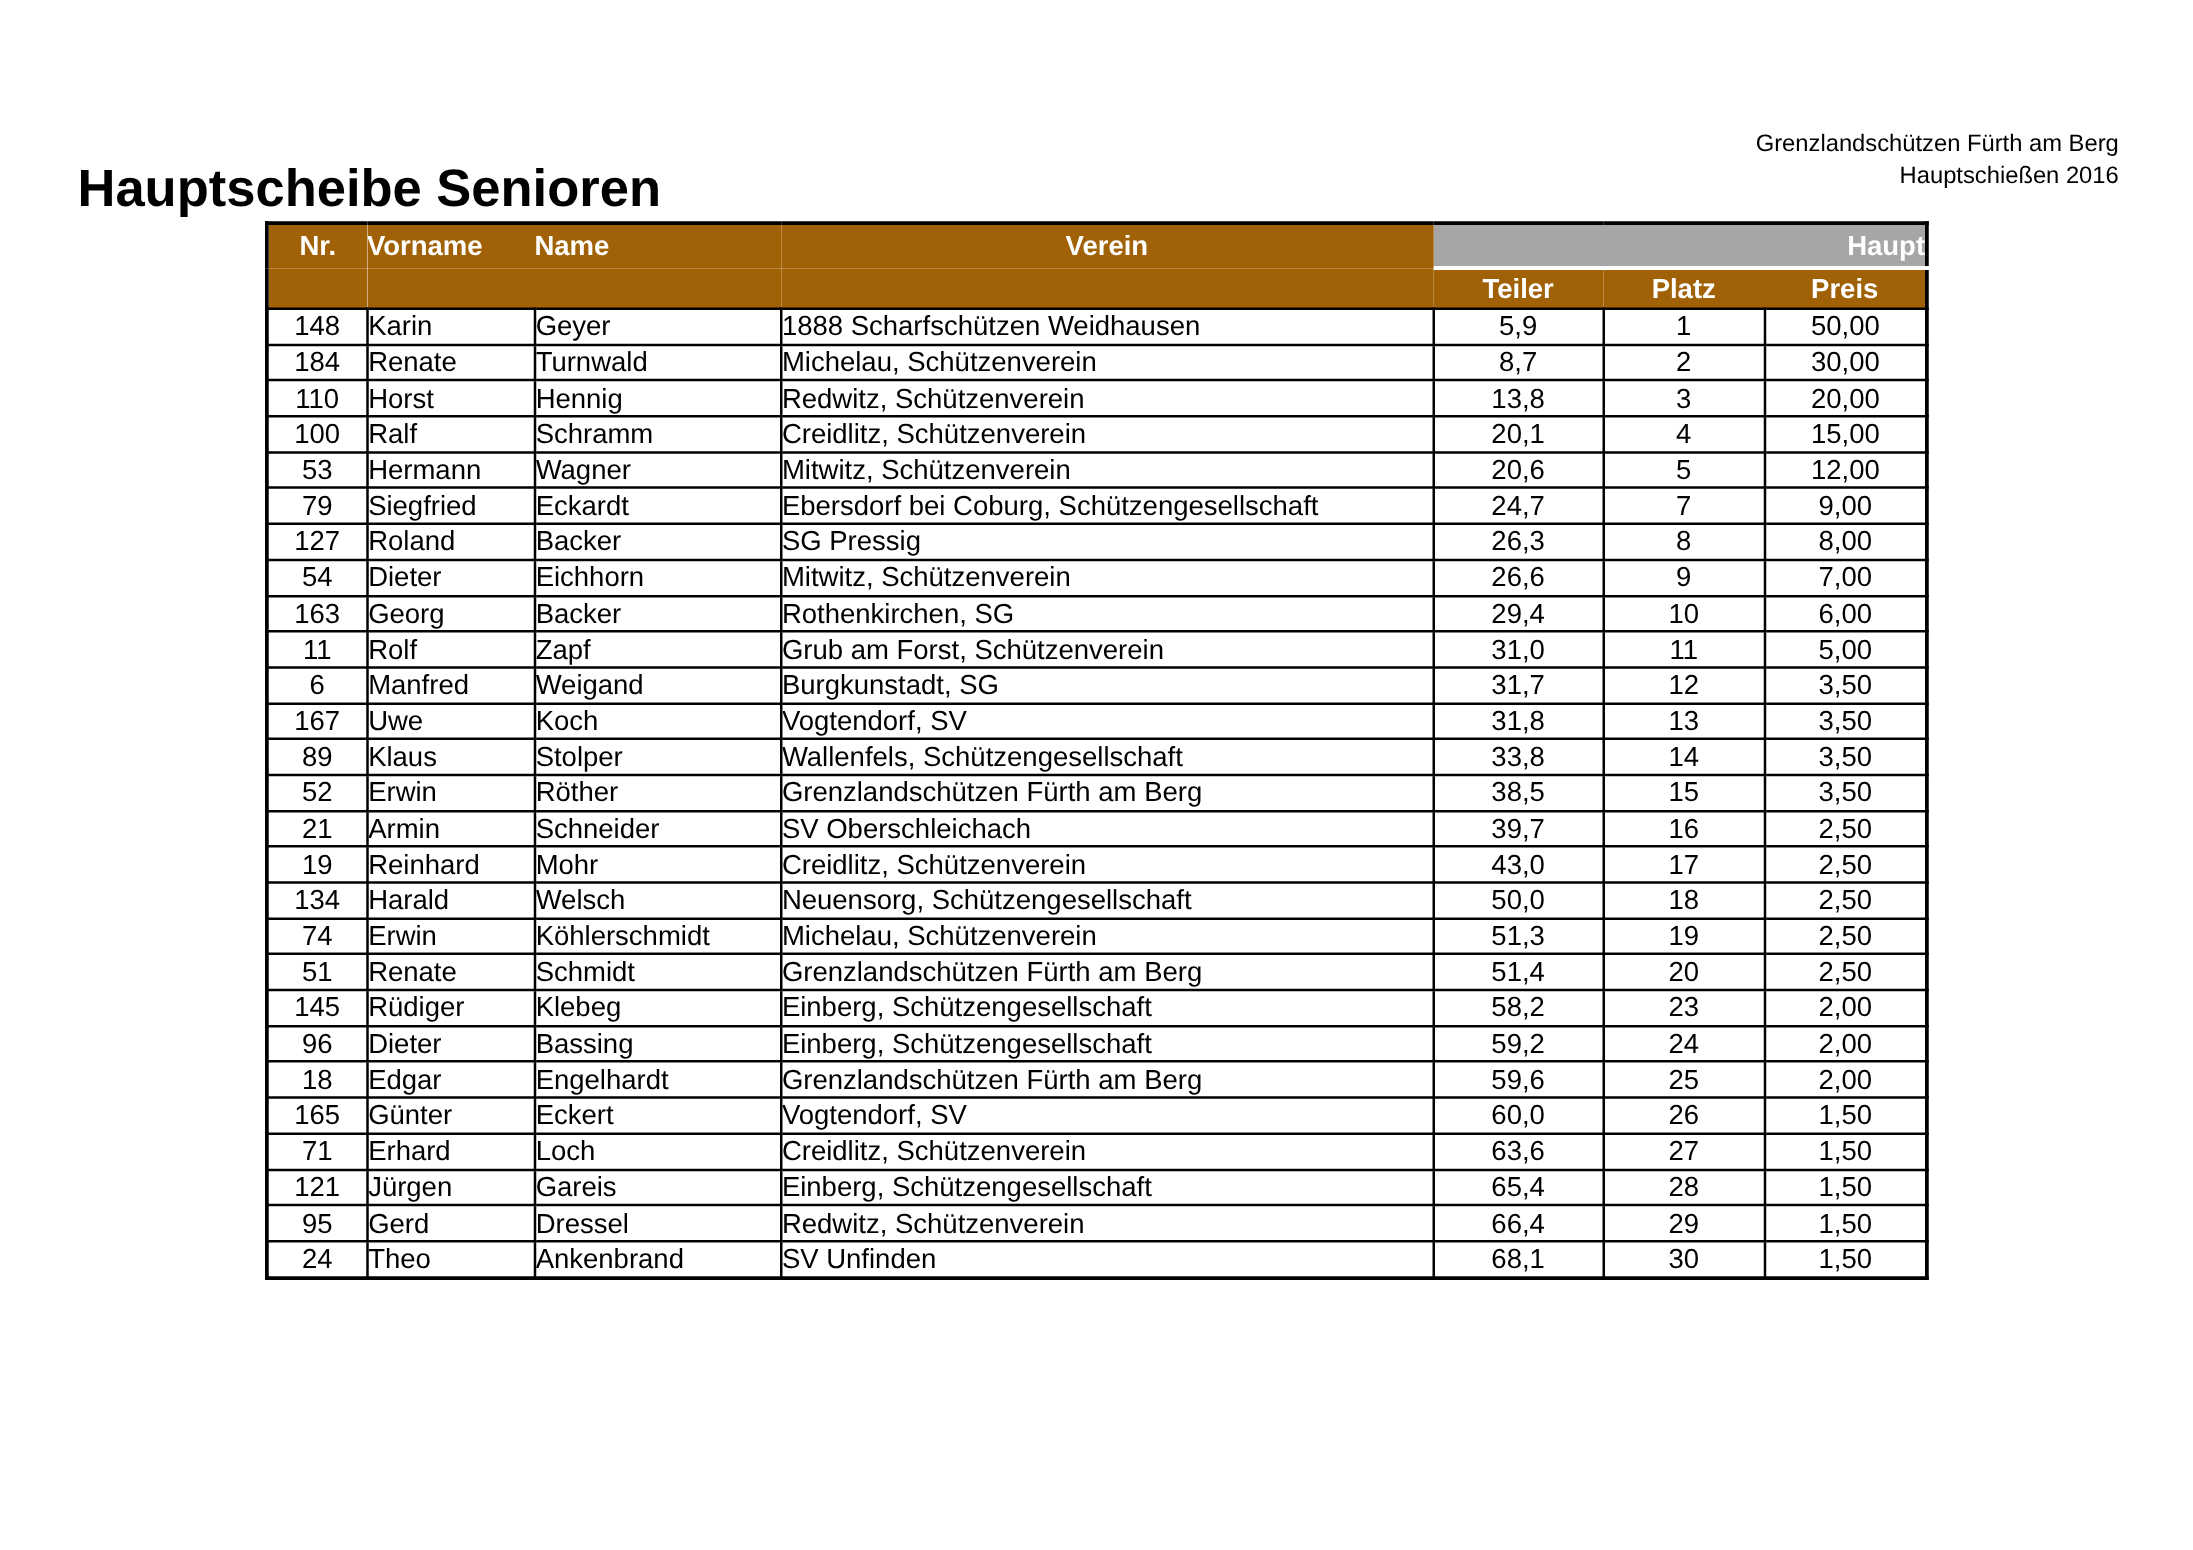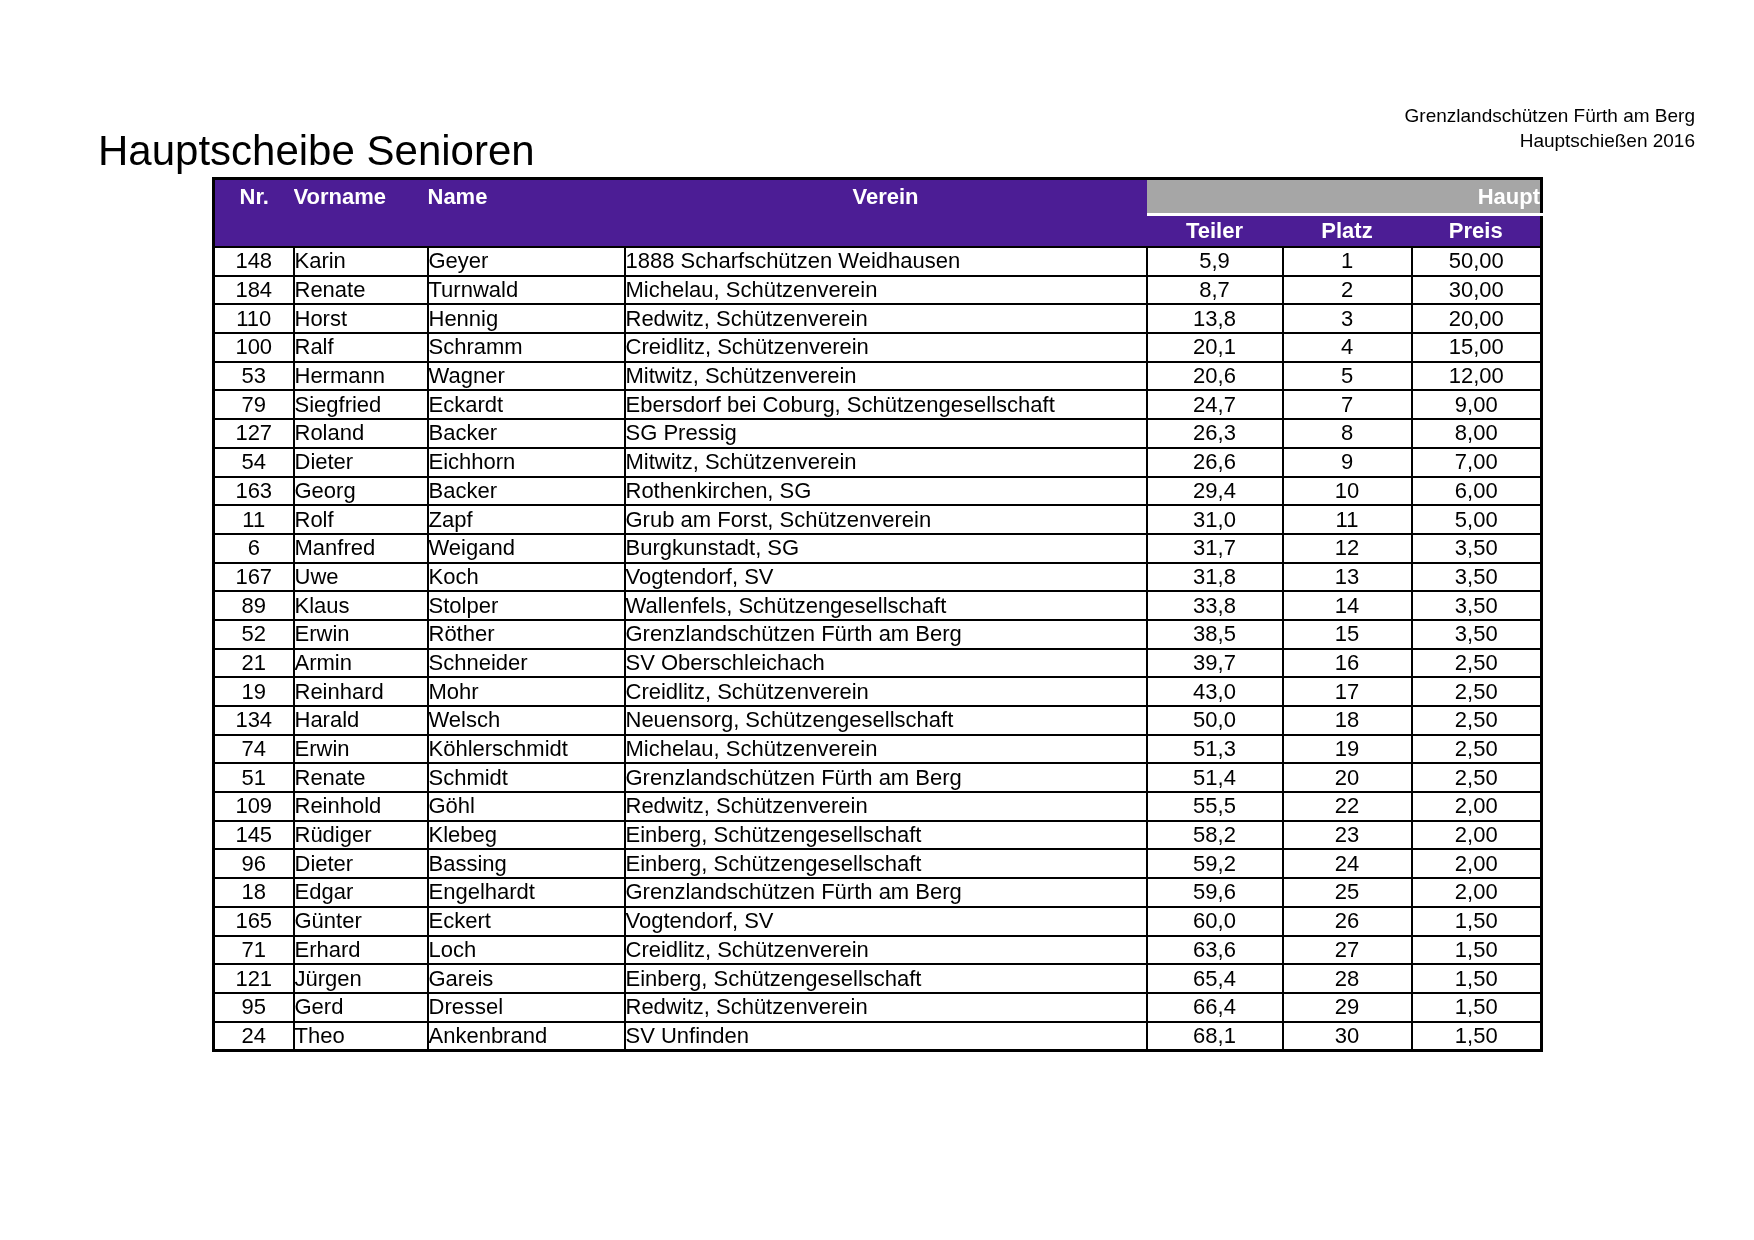--- a/index.html
+++ b/index.html
@@ -14,24 +14,23 @@
     font-family: "Liberation Sans", "DejaVu Sans", sans-serif;
     color: #000000;
     overflow: hidden;
   }
 
   .page-title {
     position: absolute;
     left: 62px;
     top: 100px;
     font-size: 42px;
-    font-weight: normal;
+    font-weight: bold;
     line-height: 46px;
     white-space: nowrap;
-    margin-left: 36px;
   }
 
   .doc-meta {
     position: absolute;
     right: 59px;
     top: 103px;
     text-align: right;
     font-size: 19px;
     line-height: 25px;
     white-space: nowrap;
@@ -56,21 +55,21 @@
     overflow: hidden;
     white-space: nowrap;
     vertical-align: middle;
   }
 
   
   thead th {
     border: 0;
     color: #ffffff;
     font-weight: bold;
-    background: #4c1d95;
+    background: #a16207;
   }
   thead tr.hdr-1 th { height: 33px; }
   thead tr.hdr-2 th { height: 30px; margin-top: 12px; }
 
   th.group-band {
     background: #a6a6a6;
     border-bottom: 3px solid #ffffff;
     text-align: right;
   }
 
@@ -290,29 +289,20 @@
         <tr>
     <td class="al-center">51</td>
     <td class="al-left">Renate</td>
     <td class="al-left">Schmidt</td>
     <td class="al-left">Grenzlandschützen Fürth am Berg</td>
     <td class="al-center">51,4</td>
     <td class="al-center">20</td>
     <td class="al-center">2,50</td>
   </tr>
         <tr>
-    <td class="al-center">109</td>
-    <td class="al-left">Reinhold</td>
-    <td class="al-left">Göhl</td>
-    <td class="al-left">Redwitz, Schützenverein</td>
-    <td class="al-center">55,5</td>
-    <td class="al-center">22</td>
-    <td class="al-center">2,00</td>
-  </tr>
-        <tr>
     <td class="al-center">145</td>
     <td class="al-left">Rüdiger</td>
     <td class="al-left">Klebeg</td>
     <td class="al-left">Einberg, Schützengesellschaft</td>
     <td class="al-center">58,2</td>
     <td class="al-center">23</td>
     <td class="al-center">2,00</td>
   </tr>
         <tr>
     <td class="al-center">96</td>

